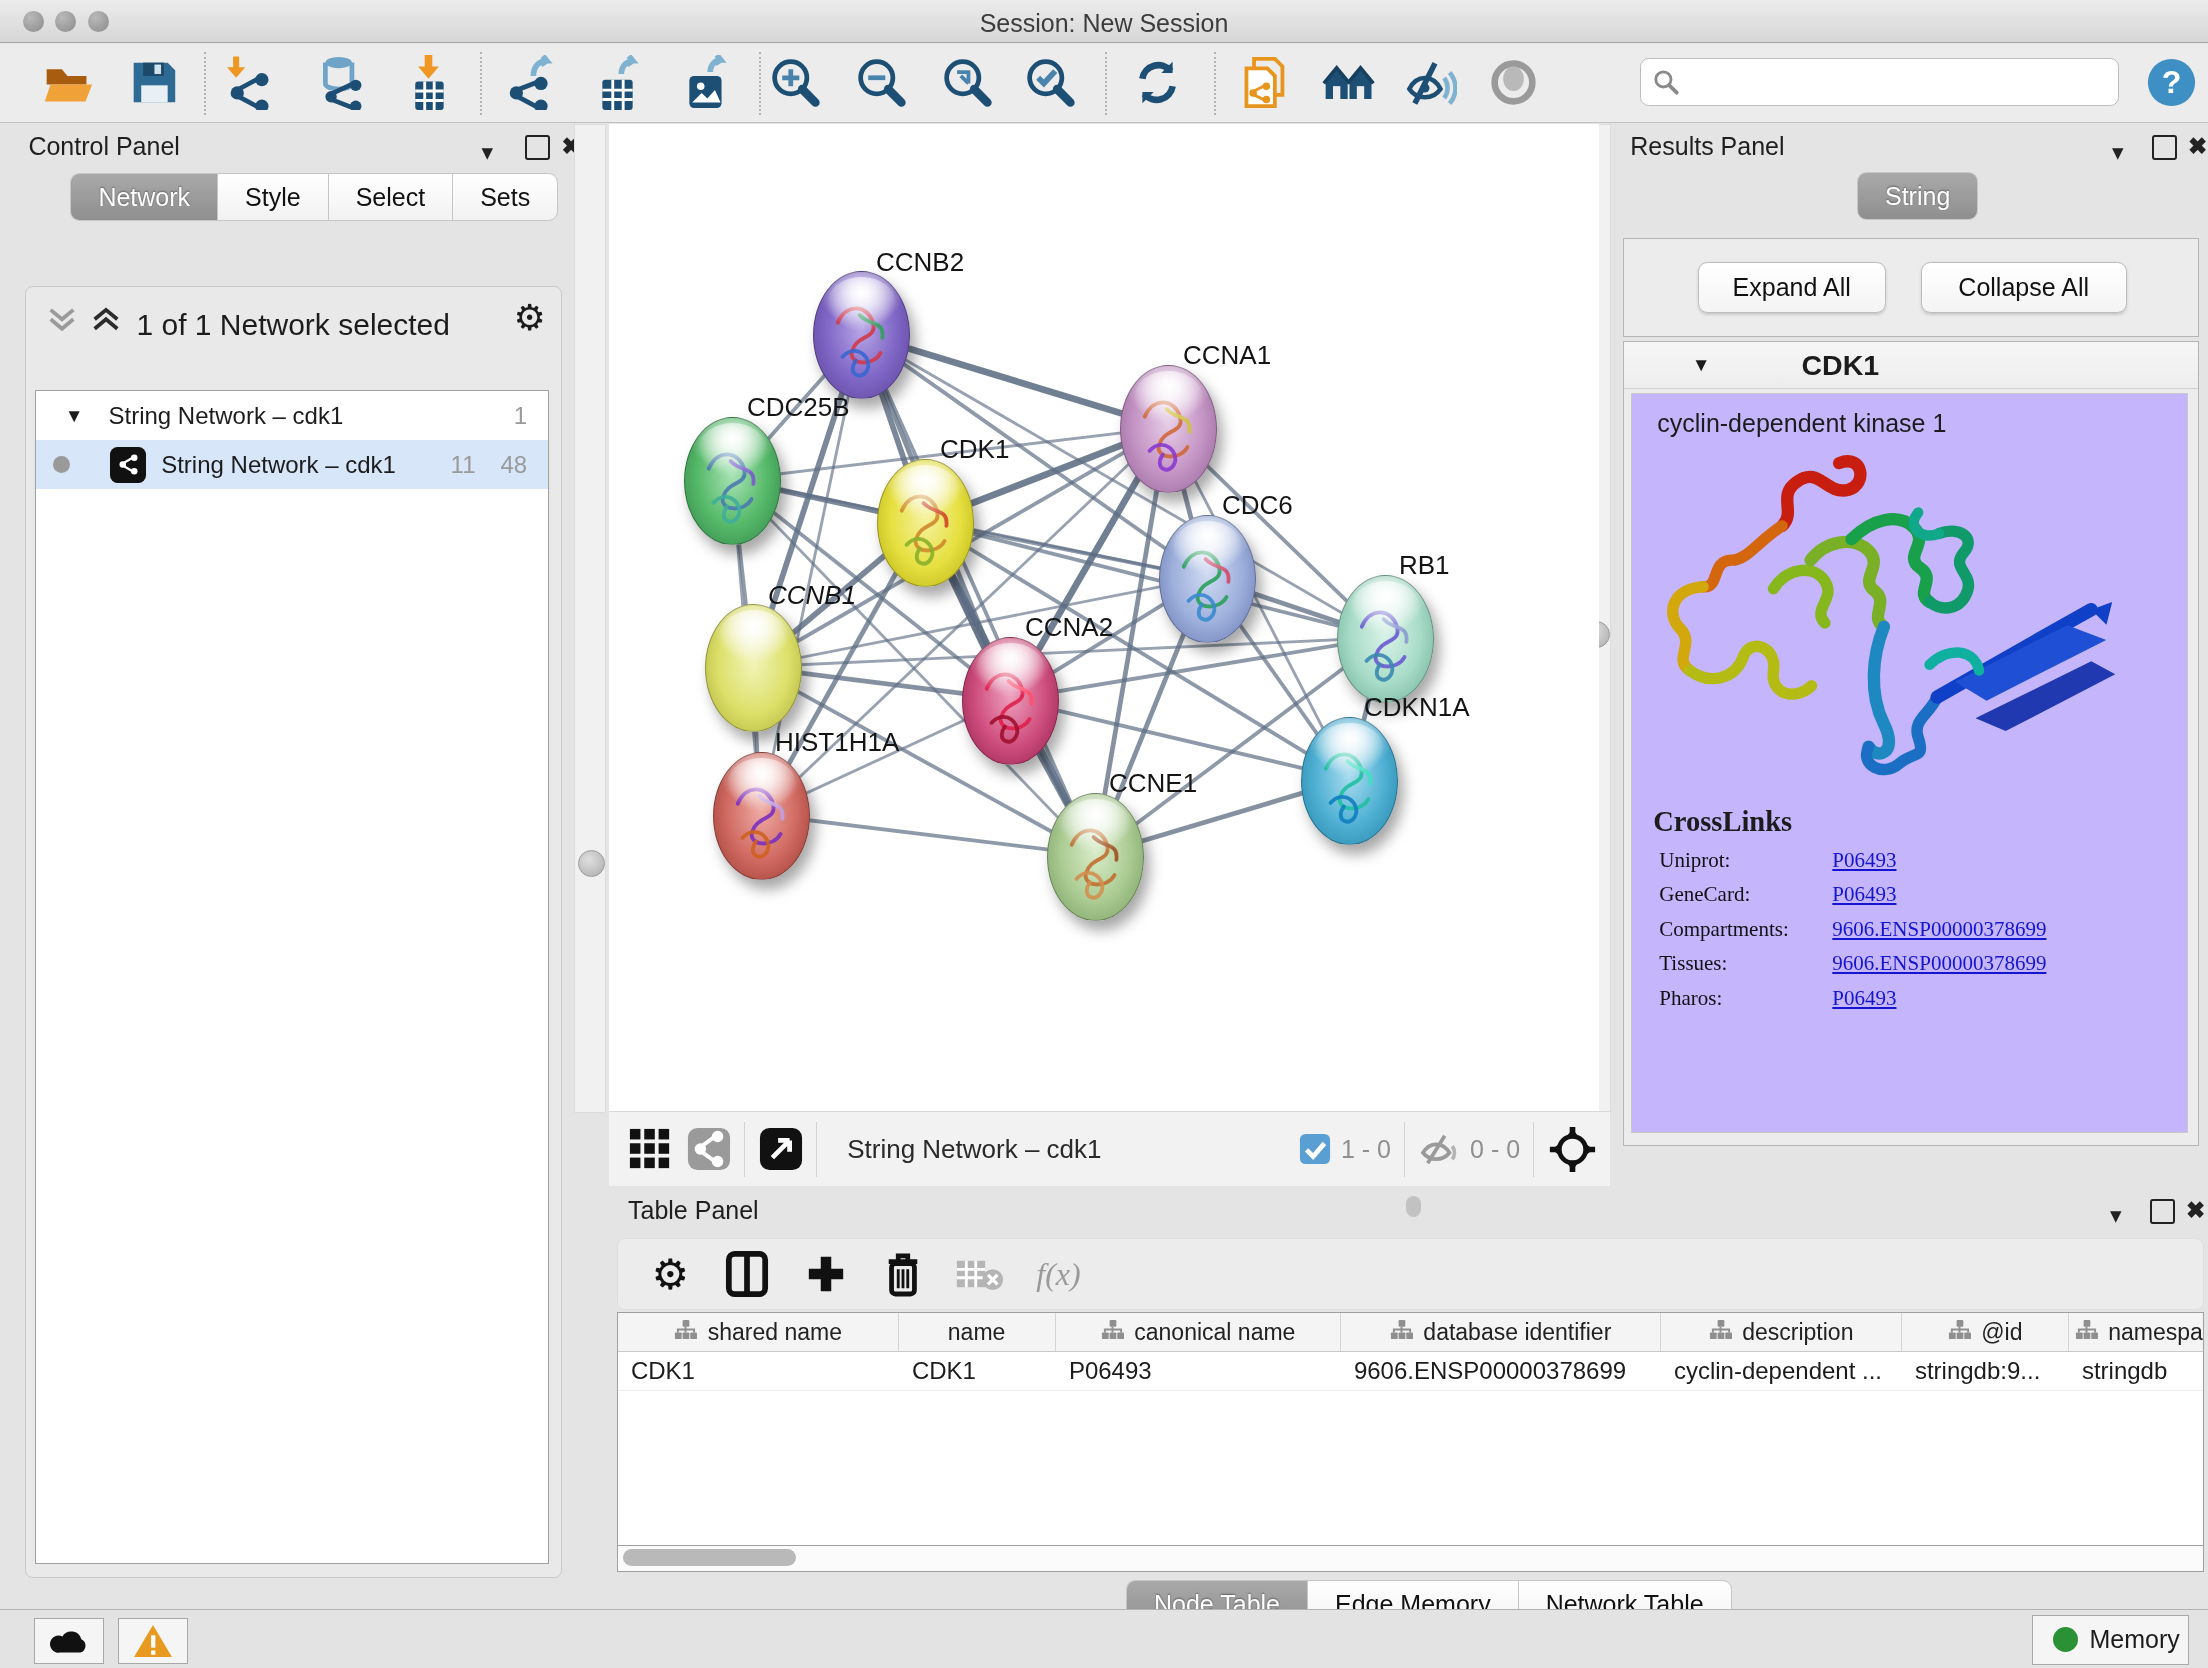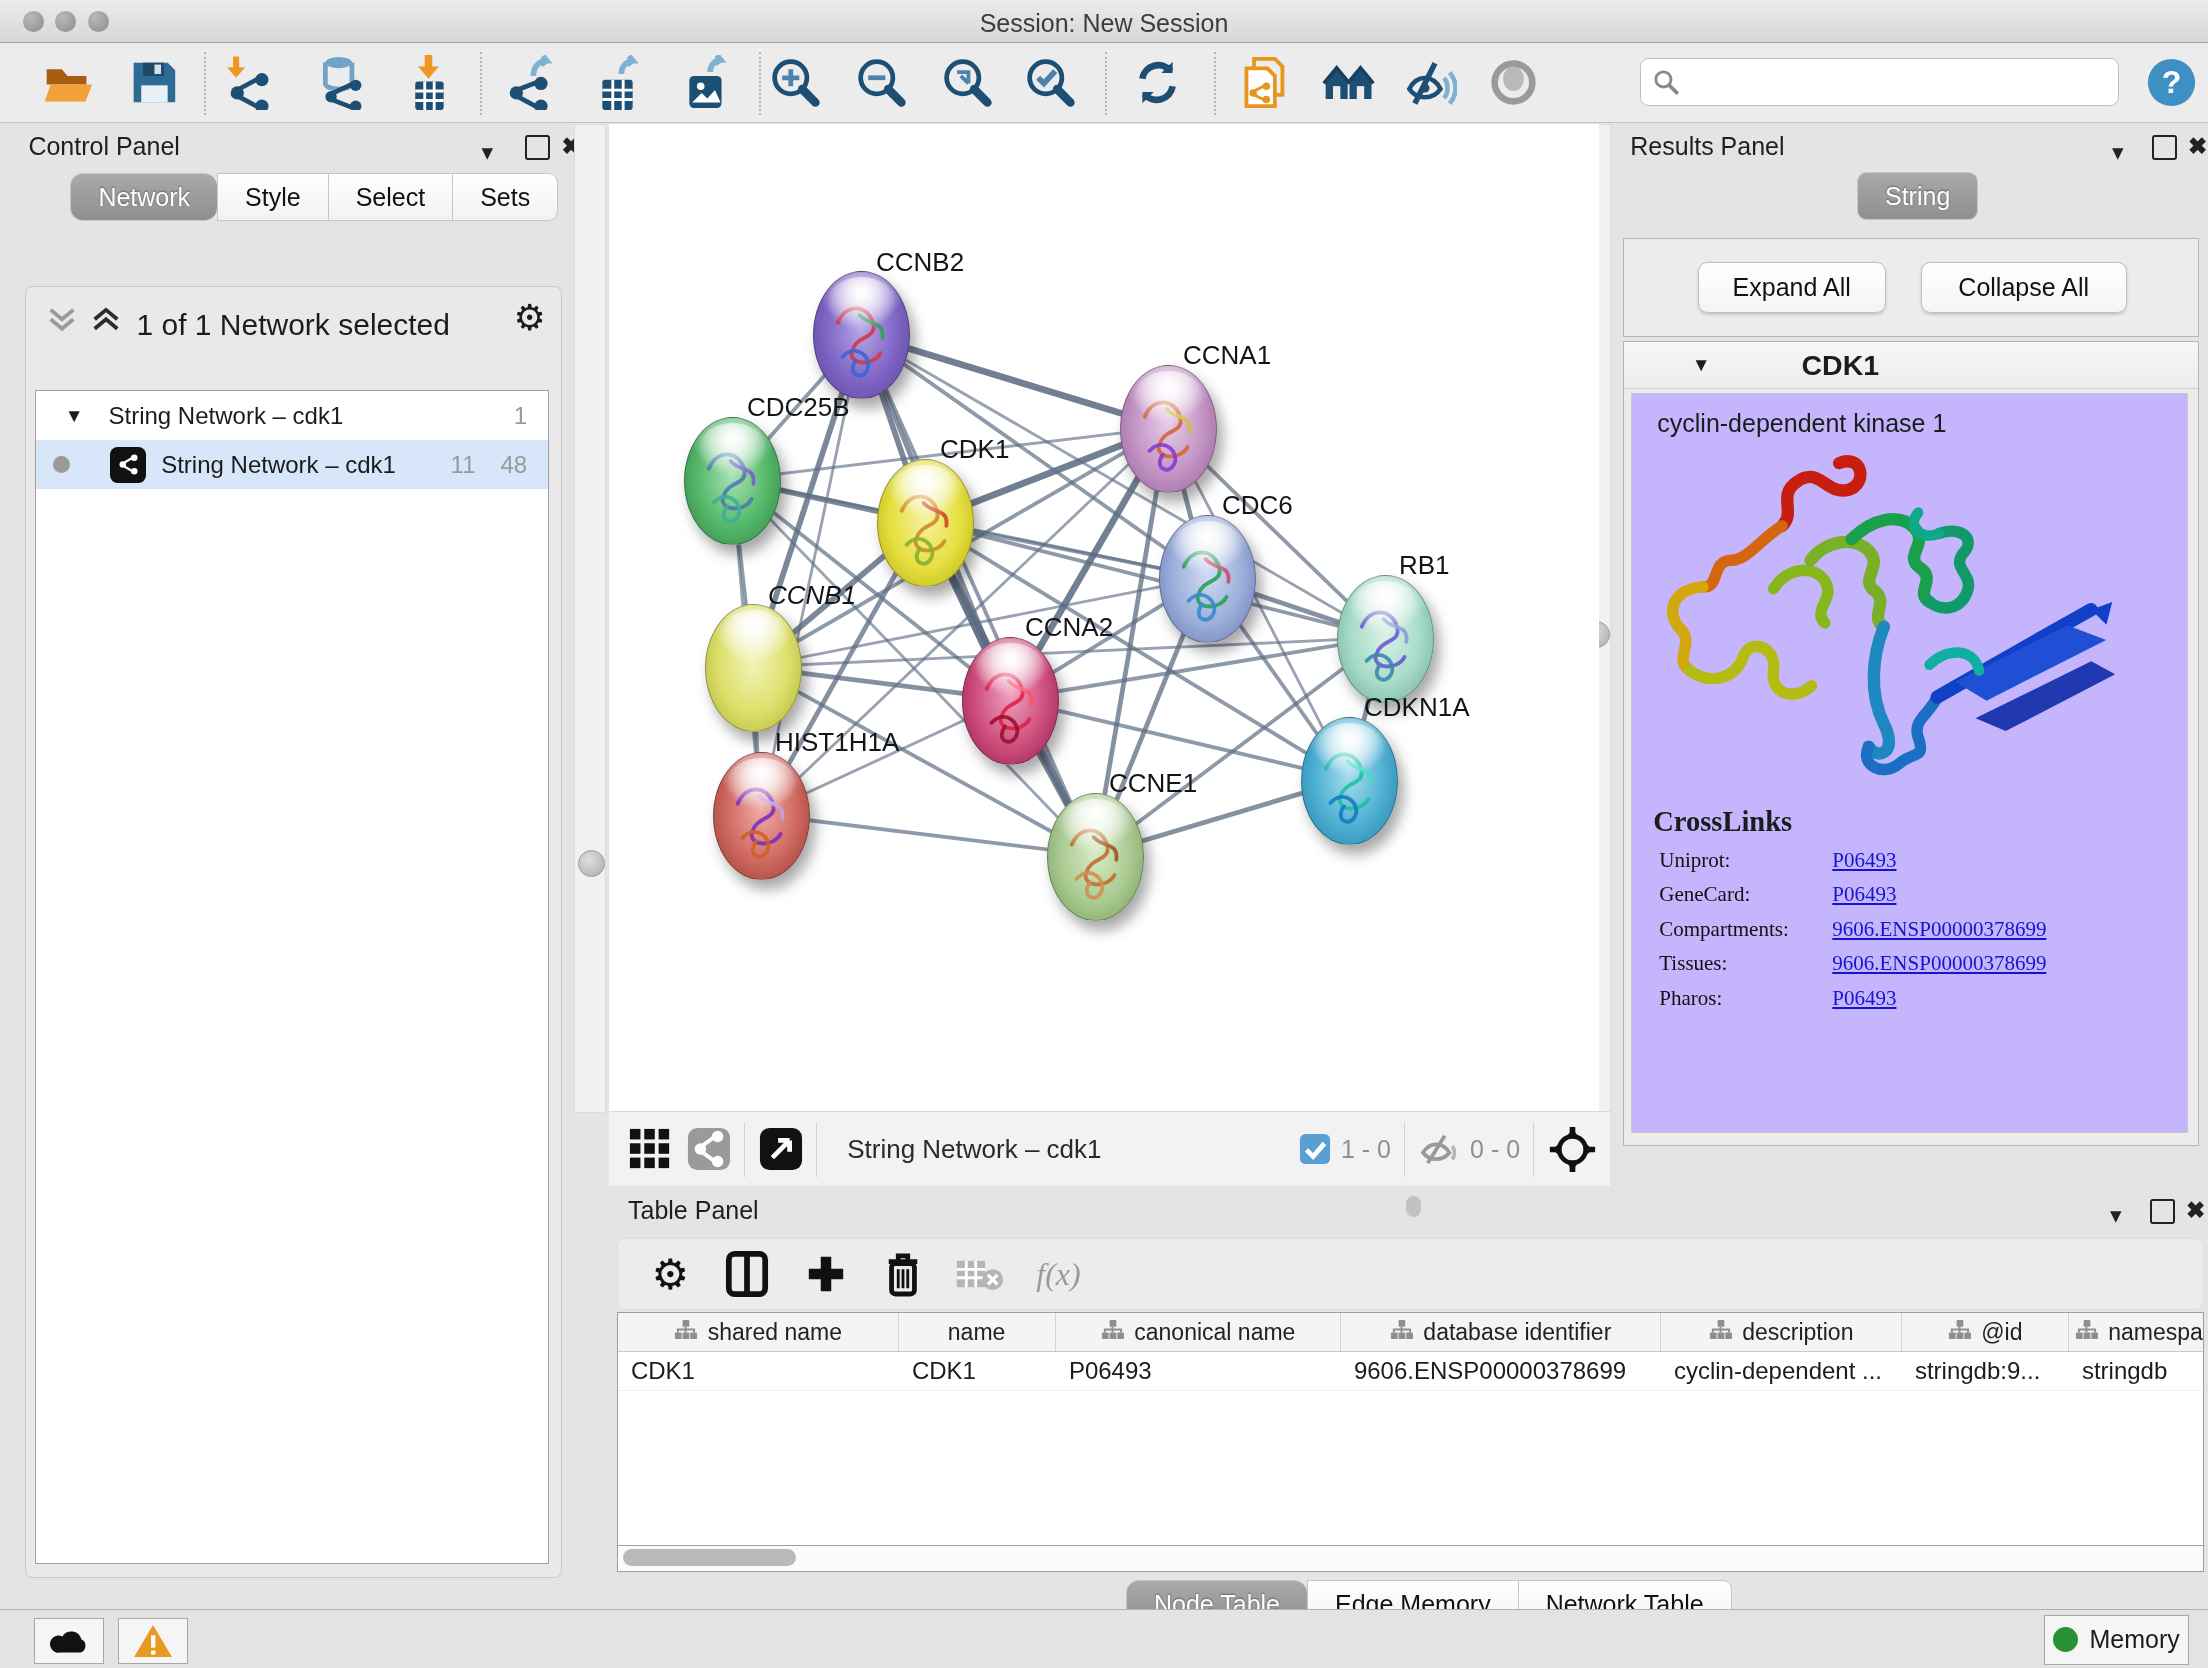--- a/index.html
+++ b/index.html
@@ -24,21 +24,21 @@
   .phead{font-size:25px;color:#1e1e1e;}
   .picon{position:absolute;font-size:23px;color:#222;line-height:1;}
   .psquare{position:absolute;width:21px;height:21px;border:2.9px solid #222;border-radius:2.9px;}
   
   #cp{left:11.4px;top:124px;width:561px;height:1455px;}
   .pillrow{display:flex;}
   .pill{height:46px;line-height:46px;padding:0 27px;font-size:25px;background:linear-gradient(#ffffff,#f2f2f2);
     border:1.9px solid #c6c6c6;border-right:none;color:#111;}
   .pill:first-child{border-radius:9.5px 0 0 9.5px;}
   .pill:last-child{border-radius:0 9.5px 9.5px 0;border-right:1.9px solid #c6c6c6;}
-  .pill.active{background:linear-gradient(#a9a9a9,#8f8f8f);color:#fff;text-shadow:0 -1px 1.9px rgba(0,0,0,.4);border-radius:13px;}
+  .pill.active{background:linear-gradient(#a9a9a9,#8f8f8f);color:#fff;text-shadow:0 -1px 1.9px rgba(0,0,0,.4);}
   #cp-box{position:absolute;left:13.3px;top:162px;width:535px;height:1290px;background:#e9e9e9;
     border:1.9px solid #c9c9c9;border-radius:7.6px;}
   #cp-tree{position:absolute;left:9.5px;top:103px;width:512px;height:1172px;background:#ffffff;border:1.9px solid #9f9f9f;}
   .trow{position:relative;height:49px;display:flex;align-items:center;font-size:24px;}
   .trow .cnt{color:#9a9a9a;}
   .selrow{background:#d7e6f9;}
   .sharebadge{width:36px;height:36px;border-radius:7.6px;background:#111;display:flex;align-items:center;justify-content:center;}
   
   #netcanvas{left:609px;top:124px;width:990px;height:987px;background:#ffffff;}
   #edgesvg{position:absolute;left:0;top:0;}
@@ -83,21 +83,21 @@
   .tr{display:flex;height:38px;border-bottom:1px solid #f0f0f0;}
   .td{font-size:24px;display:flex;align-items:center;padding-left:13.3px;box-sizing:border-box;
     white-space:nowrap;overflow:hidden;flex:none;}
   #hscroll{position:absolute;left:7.6px;top:350px;width:1585px;height:25px;background:#fbfbfb;border:1.9px solid #9f9f9f;border-top:none;}
   #hthumb{position:absolute;left:5.7px;top:2.9px;width:173px;height:17px;background:#b9b9b9;border-radius:8.6px;}
   
   #statusbar{left:0;top:1609px;width:2208px;height:59px;background:#e3e3e3;border-top:1.9px solid #b2b2b2;}
   .sqbtn{position:absolute;top:7.6px;width:68px;height:44px;background:#f5f5f5;border:1.9px solid #a8a8a8;
     display:flex;align-items:center;justify-content:center;}
   #memory{position:absolute;right:19px;top:4.8px;width:143px;height:48px;background:#f5f5f5;border:1.9px solid #a8a8a8;
-    display:flex;align-items:center;justify-content:center;gap:11.4px;font-size:25px;}
+    display:flex;align-items:center;justify-content:center;gap:11.4px;font-size:25px;padding-left:12px;}
   #memdot{width:25px;height:25px;border-radius:50%;}
   .fx{font-family:"Liberation Serif",serif;font-style:italic;font-size:32px;color:#9a9a9a;}
 </style>
 </head>
 <body>
 
 <div id="app">
 
   <div class="abs" id="titlebar">
     <div class="tlight" style="left:23px"></div>

